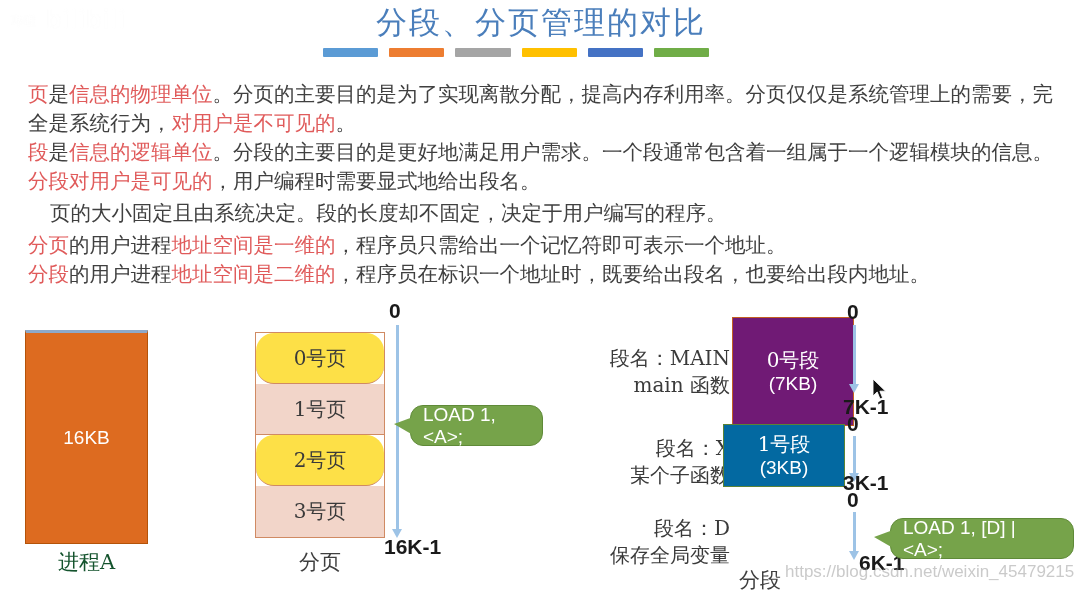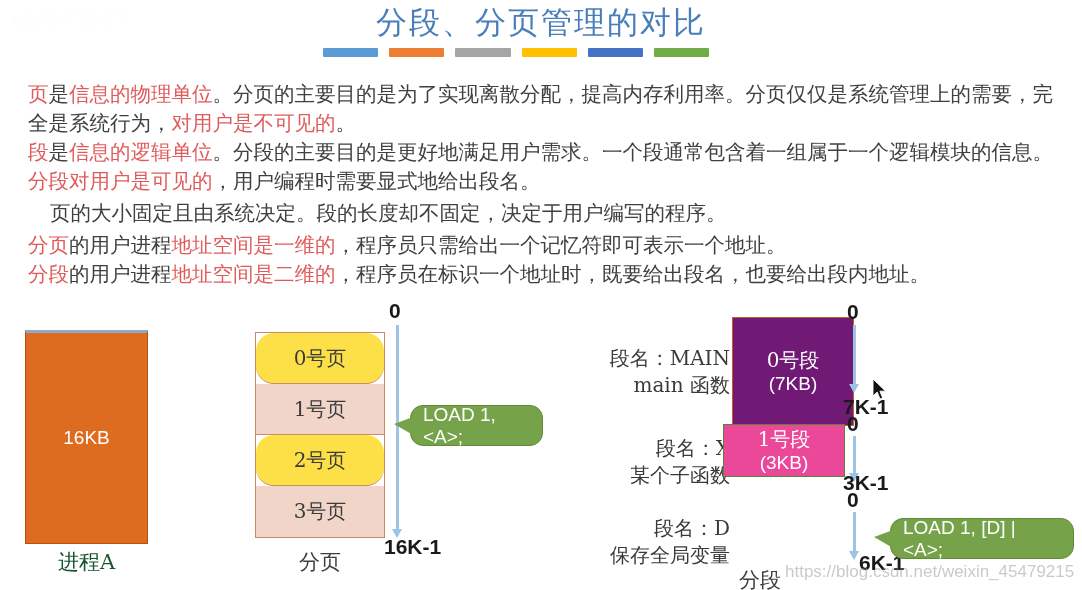--- a/index.html
+++ b/index.html
@@ -313,21 +313,21 @@
       <div class="seg-size">(7KB)</div>
     </div>
     <div class="addr-label" style="left:847px; top:300px;">0</div>
     <div class="addr-arrow" style="left:853px; top:325px; height:60px;"></div>
     <div class="addr-label" style="left:843px; top:395px;">7K-1</div>
 
     <div class="seg-label" style="left:560px; top:425px; width:170px;">
       <div>段名：X</div>
       <div>某个子函数</div>
     </div>
-    <div class="seg-block" style="left:723px; top:424px; width:122px; height:53px; background:#ec4899; border:1px solid #5b8335;">
+    <div class="seg-block" style="left:723px; top:424px; width:122px; height:63px; background:#0369a1; border:1px solid #5b8335;">
       <div class="seg-name">1号段</div>
       <div class="seg-size">(3KB)</div>
     </div>
     <div class="addr-label" style="left:847px; top:412px;">0</div>
     <div class="addr-arrow" style="left:853px; top:436px; height:38px;"></div>
     <div class="addr-label" style="left:843px; top:471px;">3K-1</div>
 
     <div class="seg-label" style="left:548px; top:505px; width:182px;">
       <div>段名：D</div>
       <div>保存全局变量</div>

